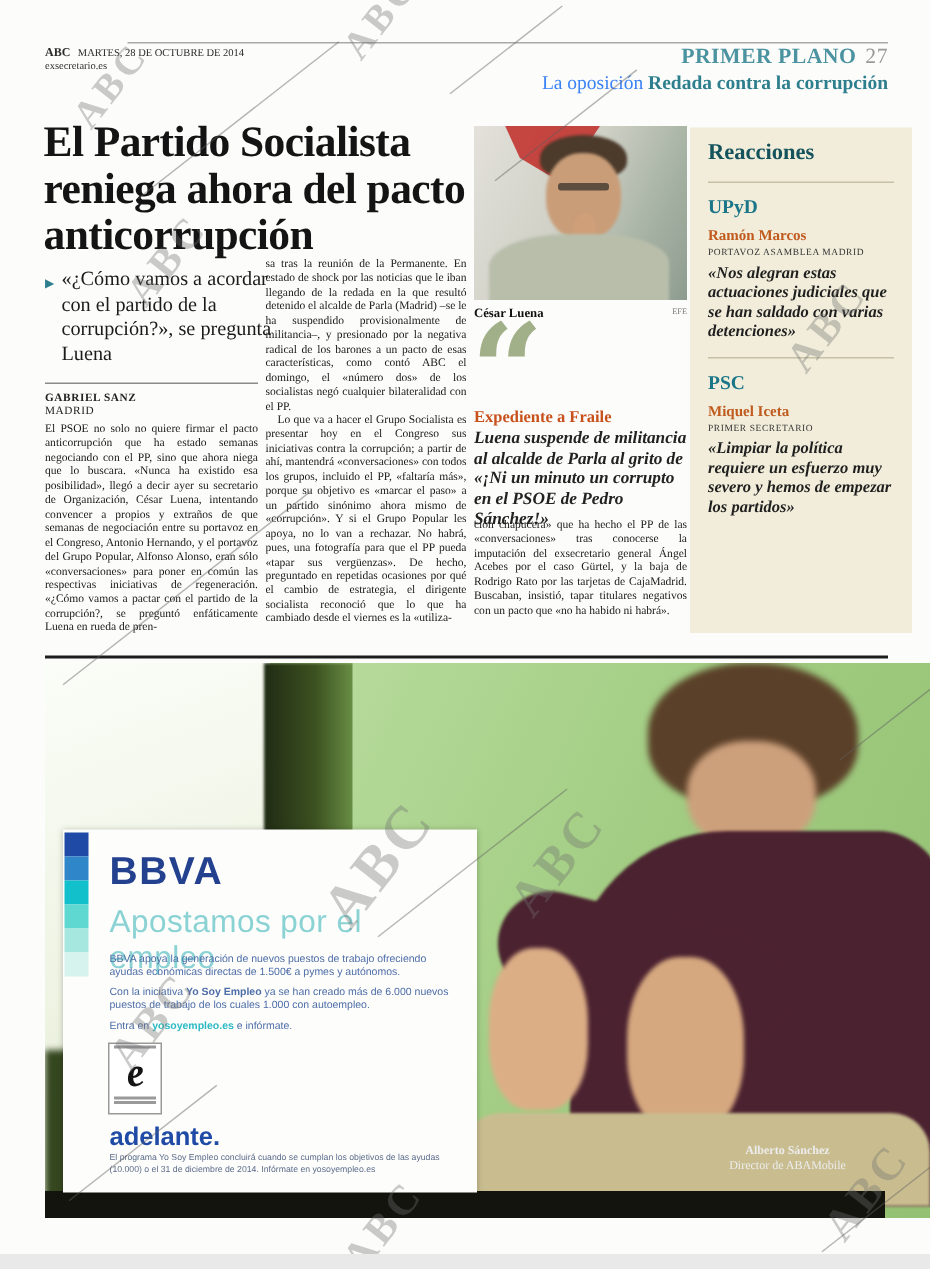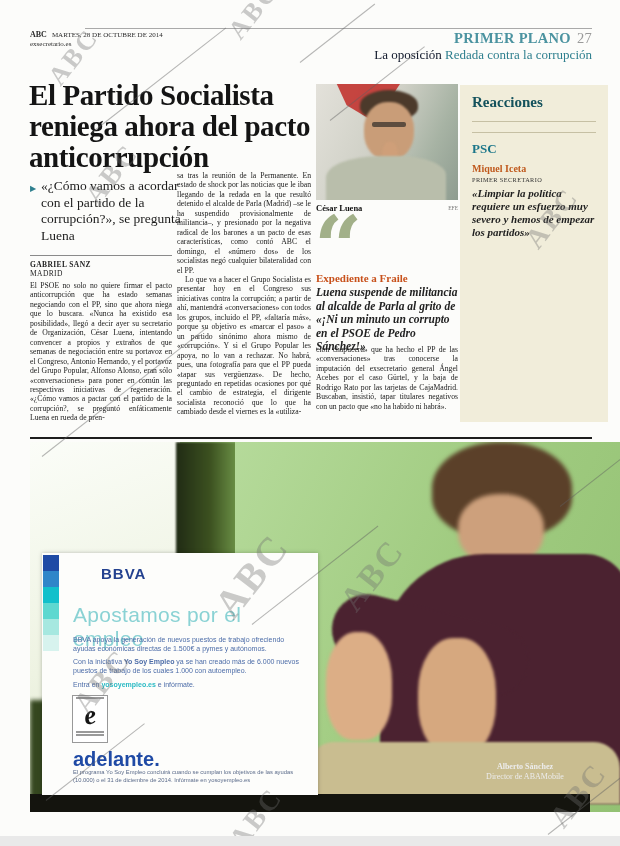--- a/index.html
+++ b/index.html
@@ -7,22 +7,22 @@
         font-family:"Liberation Serif",serif;color:#1a1a1a;}
   .abs{position:absolute;}
 
   
   .top-rule{left:85px;top:28px;width:507px;height:1px;background:#a9a9a9;}
   .mast-left{left:30px;top:31px;font-size:7px;line-height:8.5px;color:#2b2b2b;width:170px;}
   .section-line{left:0;top:30px;width:592px;text-align:right;font-size:14.5px;font-weight:bold;letter-spacing:.3px;}
   .section-name{color:#4b93a0;}
   .page-num{color:#9a9a9a;font-weight:normal;margin-left:6px;}
   .kicker{left:0;top:47px;width:592px;text-align:right;font-size:13px;}
-  .kicker .plain{color:#0f172a;}
-  .kicker .accent{color:#2e7f8e;font-weight:normal;}
+  .kicker .plain{color:#3b82f6;}
+  .kicker .accent{color:#2e7f8e;font-weight:bold;}
 
   
   .headline{left:29px;top:80px;width:295px;font-size:29px;line-height:31px;font-weight:bold;
             color:#141414;letter-spacing:-.4px;}
   .subhead{left:30px;top:178px;width:152px;font-size:13.5px;line-height:16.5px;color:#1b1b1b;padding-left:11px;}
   .subhead .bullet{position:absolute;left:0;top:3px;font-size:8px;color:#2e7f8e;}
   .byline{left:30px;top:255px;width:142px;border-top:1px solid #8a8a8a;padding-top:4px;
           font-size:7.5px;line-height:9px;letter-spacing:.4px;color:#222;}
   .byline b{display:block;font-family:Liberation Serif, serif;}
   .bodycol{font-size:7.7px;line-height:9.45px;text-align:justify;color:#191919;}
@@ -95,31 +95,31 @@
   .ph-bottom{position:absolute;left:0;top:352px;width:560px;height:18px;background:#14140e;}
   .man-cap{position:absolute;left:430px;top:320px;width:130px;text-align:center;color:#ececec;
            font-family:Liberation Serif, serif;font-size:8px;line-height:9.5px;}
   .man-cap b{display:block;}
 
   
   .panel{position:absolute;left:12px;top:111px;width:276px;height:242px;background:#fdfdfb;
          font-family:"Liberation Sans",sans-serif;box-shadow:0 0 4px rgba(0,0,0,.25);}
   .strip{position:absolute;left:1px;top:2px;width:16px;}
   .strip div{width:16px;height:16px;}
-  .bbva-logo{position:absolute;left:31px;top:12px;font-size:15px;font-weight:bold;color:#23418f;letter-spacing:1px;margin-left:28px;}
+  .bbva-logo{position:absolute;left:31px;top:12px;font-size:26px;font-weight:bold;color:#23418f;letter-spacing:1px;}
   .ad-head{position:absolute;left:31px;top:50px;width:240px;font-size:21px;color:#8ad2d4;letter-spacing:.3px;}
   .ad-p{position:absolute;left:31px;width:228px;font-size:7px;line-height:9px;color:#4d6da8;}
   .ad-p1{top:82px;} .ad-p2{top:104px;} .ad-p3{top:127px;}
   .ad-link{color:#2bbac4;font-weight:bold;}
   .seal{position:absolute;left:30px;top:142px;width:34px;height:46px;background:#fff;border:1px solid #999;
         text-align:center;overflow:hidden;}
   .seal .e{font-family:"Liberation Serif",serif;font-style:italic;font-weight:bold;font-size:27px;
            color:#141414;display:block;line-height:30px;transform:rotate(-8deg);}
   .seal .bar{height:2px;background:#9a9a9a;margin:1px 3px;}
-  .tagline{position:absolute;left:31px;top:195px;font-size:20px;font-weight:bold;color:#1f4aa5;}
+  .tagline{position:absolute;left:31px;top:195px;font-size:17px;font-weight:bold;color:#1f4aa5;}
   .legal{position:absolute;left:31px;top:216px;width:232px;font-size:5.8px;line-height:7.5px;color:#5b6b8a;}
 
   
   .wm{position:absolute;color:rgba(110,110,110,.36);font-weight:bold;letter-spacing:3px;
       transform:rotate(-52deg);font-family:"Liberation Serif",serif;pointer-events:none;}
   .slash{position:absolute;height:1px;background:rgba(95,95,95,.45);transform-origin:left center;
          transform:rotate(-38deg);pointer-events:none;}
 </style>
 </head>
 <body>
@@ -174,20 +174,26 @@
   <div class="abs pq-title">Expediente a Fraile</div>
   <div class="abs bodycol col3">ción chapucera» que ha hecho el PP de las «conversaciones» tras conocerse la imputación del exsecretario general Ángel Acebes por el caso Gürtel, y la baja de Rodrigo Rato por las tarjetas de CajaMadrid. Buscaban, insistió, tapar titulares negativos con un pacto que «no ha habido ni habrá».</div>
 
   <div class="abs pq-text">Luena suspende de militancia al alcalde de Parla al grito de «¡Ni un minuto un corrupto en el PSOE de Pedro Sánchez!»</div>
 
   <aside class="abs reactions">
     <h2 class="re-title">Reacciones</h2>
 
     <hr class="re-div">
 
+    <div>
+      <div class="re-party">UPyD</div>
+      <div class="re-name">Ramón Marcos</div>
+      <div class="re-role">PORTAVOZ ASAMBLEA MADRID</div>
+      <p class="re-quote">«Nos alegran estas actuaciones judiciales que se han saldado con varias detenciones»</p>
+    </div>
     <hr class="re-div">
 
     <div>
       <div class="re-party">PSC</div>
       <div class="re-name">Miquel Iceta</div>
       <div class="re-role">PRIMER SECRETARIO</div>
       <p class="re-quote">«Limpiar la política requiere un esfuerzo muy severo y hemos de empezar los partidos»</p>
     </div>
   </aside>
 

